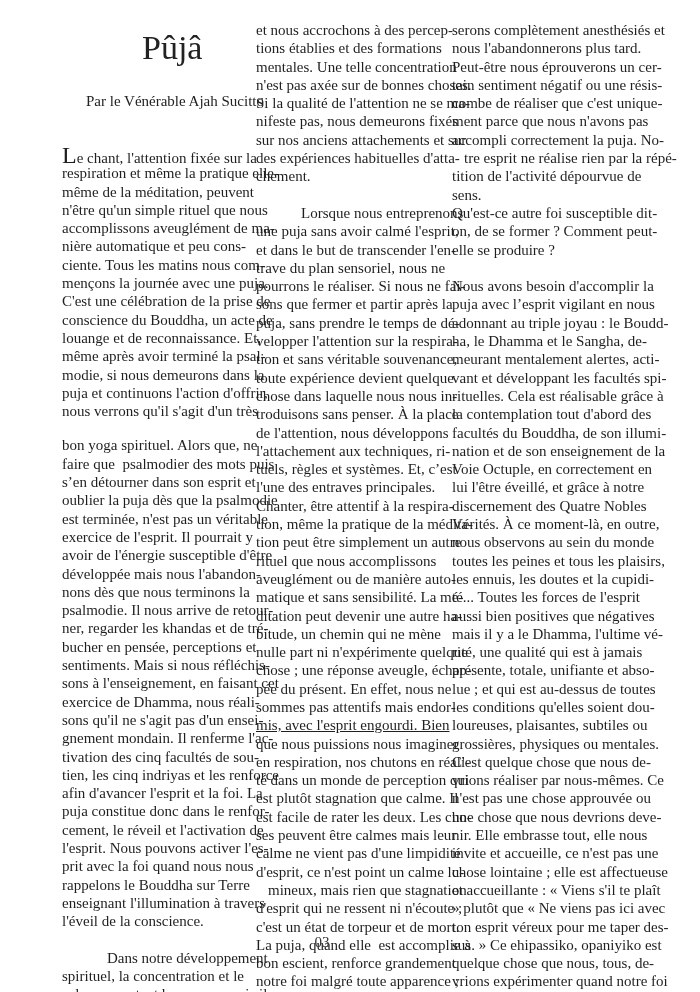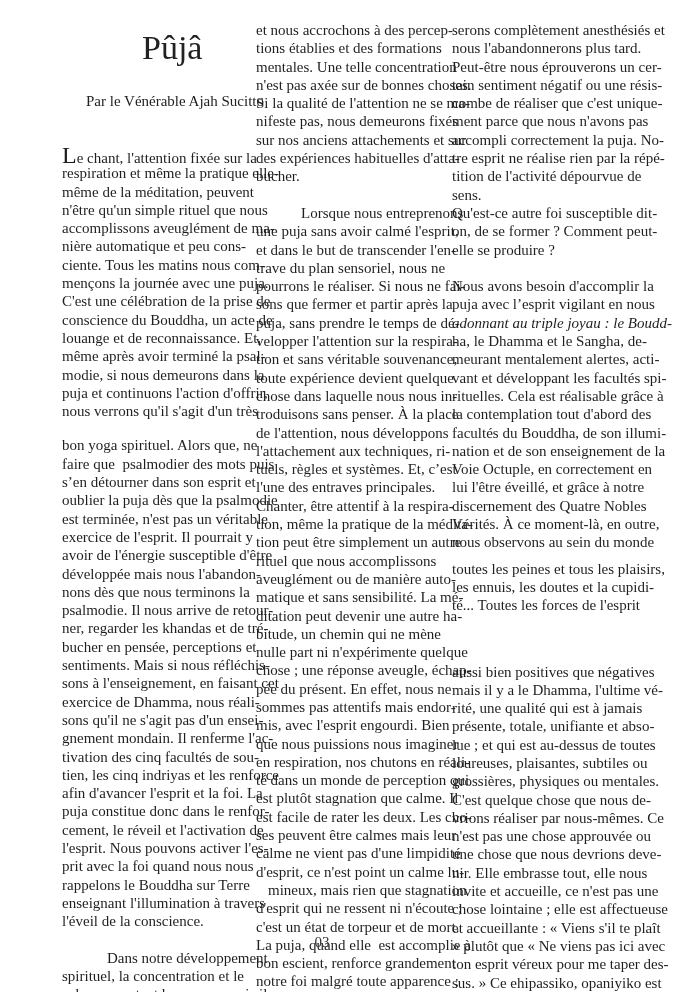--- a/index.html
+++ b/index.html
@@ -73,21 +73,21 @@
     </div>
   <div id="col2" class="col">
       <span class="ln" style="white-space: pre;">et nous accrochons à des percep-</span>
       <span class="ln" style="white-space: pre;">tions établies et des formations</span>
       <span class="ln" style="white-space: pre;">mentales. Une telle concentration</span>
       <span class="ln" style="white-space: pre;">n'est pas axée sur de bonnes choses.</span>
       <span class="ln" style="white-space: pre;">Si la qualité de l'attention ne se ma-</span>
       <span class="ln" style="white-space: pre;">nifeste pas, nous demeurons fixés</span>
       <span class="ln" style="white-space: pre;">sur nos anciens attachements et sur</span>
       <span class="ln" style="white-space: pre;">des expériences habituelles d'atta-</span>
-      <span class="ln" style="white-space: pre;">bucher.</span>
+      <span class="ln" style="white-space: pre;">chement.</span>
       <span class="ln" style="white-space: pre;">&nbsp;</span>
       <span class="ln" style="white-space: pre;">            Lorsque nous entreprenons</span>
       <span class="ln" style="white-space: pre;">une puja sans avoir calmé l'esprit,</span>
       <span class="ln" style="white-space: pre;">et dans le but de transcender l'en-</span>
       <span class="ln" style="white-space: pre;">trave du plan sensoriel, nous ne</span>
       <span class="ln" style="white-space: pre;">pourrons le réaliser. Si nous ne fai-</span>
       <span class="ln" style="white-space: pre;">sons que fermer et partir après la</span>
       <span class="ln" style="white-space: pre;">puja, sans prendre le temps de dé-</span>
       <span class="ln" style="white-space: pre;">velopper l'attention sur la respira-</span>
       <span class="ln" style="white-space: pre;">tion et sans véritable souvenance,</span>
@@ -103,21 +103,21 @@
       <span class="ln" style="white-space: pre;">tion peut être simplement un autre</span>
       <span class="ln" style="white-space: pre;">rituel que nous accomplissons</span>
       <span class="ln" style="white-space: pre;">aveuglément ou de manière auto-</span>
       <span class="ln" style="white-space: pre;">matique et sans sensibilité. La mé-</span>
       <span class="ln" style="white-space: pre;">ditation peut devenir une autre ha-</span>
       <span class="ln" style="white-space: pre;">bitude, un chemin qui ne mène</span>
       <span class="ln" style="white-space: pre;">nulle part ni n'expérimente quelque</span>
       <span class="ln" style="white-space: pre;">chose ; une réponse aveugle, échap-</span>
       <span class="ln" style="white-space: pre;">pée du présent. En effet, nous ne</span>
       <span class="ln" style="white-space: pre;">sommes pas attentifs mais endor-</span>
-      <span class="ln" style="white-space: pre;">mis, avec l'esprit engourdi. Bien</span>
+      <span class="ln" style="white-space: pre; text-decoration: underline;">mis, avec l'esprit engourdi. Bien</span>
       <span class="ln" style="white-space: pre;">que nous puissions nous imaginer</span>
       <span class="ln" style="white-space: pre;">en respiration, nos chutons en réali-</span>
       <span class="ln" style="white-space: pre;">té dans un monde de perception qui</span>
       <span class="ln" style="white-space: pre;">est plutôt stagnation que calme. Il</span>
       <span class="ln" style="white-space: pre;">est facile de rater les deux. Les cho-</span>
       <span class="ln" style="white-space: pre;">ses peuvent être calmes mais leur</span>
       <span class="ln" style="white-space: pre;">calme ne vient pas d'une limpidité</span>
       <span class="ln" style="white-space: pre;">d'esprit, ce n'est point un calme lu-</span>
       <span class="ln" style="white-space: pre; margin-left: 12px;">mineux, mais rien que stagnation</span>
       <span class="ln" style="white-space: pre;">d'esprit qui ne ressent ni n'écoute ;</span>
@@ -128,50 +128,51 @@
       <span class="ln" style="white-space: pre;">c'est un geste extérieur automati-</span>
     </div>
   <div id="col3" class="col">
       <span class="ln" style="white-space: pre;">serons complètement anesthésiés et</span>
       <span class="ln" style="white-space: pre;">nous l'abandonnerons plus tard.</span>
       <span class="ln" style="white-space: pre;">Peut-être nous éprouverons un cer-</span>
       <span class="ln" style="white-space: pre;">tain sentiment négatif ou une résis-</span>
       <span class="ln" style="white-space: pre;">combe de réaliser que c'est unique-</span>
       <span class="ln" style="white-space: pre;">ment parce que nous n'avons pas</span>
       <span class="ln" style="white-space: pre;">accompli correctement la puja. No-</span>
-      <span class="ln" style="white-space: pre;">tre esprit ne réalise rien par la répé-</span>
+      <span class="ln" style="white-space: pre; margin-left: 12px;">tre esprit ne réalise rien par la répé-</span>
       <span class="ln" style="white-space: pre;">tition de l'activité dépourvue de</span>
       <span class="ln" style="white-space: pre;">sens.</span>
       <span class="ln" style="white-space: pre;">Qu'est-ce autre foi susceptible dit-</span>
       <span class="ln" style="white-space: pre;">on, de se former ? Comment peut-</span>
       <span class="ln" style="white-space: pre;">elle se produire ?</span>
       <span class="ln" style="white-space: pre;">&nbsp;</span>
       <span class="ln" style="white-space: pre;">Nous avons besoin d'accomplir la</span>
       <span class="ln" style="white-space: pre;">puja avec l’esprit vigilant en nous</span>
-      <span class="ln" style="white-space: pre; font-style: italic;">adonnant au triple joyau : le Boudd-</span>
+      <span class="ln" style="white-space: pre;">adonnant au triple joyau : le Boudd-</span>
       <span class="ln" style="white-space: pre;">ha, le Dhamma et le Sangha, de-</span>
       <span class="ln" style="white-space: pre;">meurant mentalement alertes, acti-</span>
       <span class="ln" style="white-space: pre;">vant et développant les facultés spi-</span>
       <span class="ln" style="white-space: pre;">rituelles. Cela est réalisable grâce à</span>
       <span class="ln" style="white-space: pre;">la contemplation tout d'abord des</span>
       <span class="ln" style="white-space: pre;">facultés du Bouddha, de son illumi-</span>
       <span class="ln" style="white-space: pre;">nation et de son enseignement de la</span>
       <span class="ln" style="white-space: pre;">Voie Octuple, en correctement en</span>
       <span class="ln" style="white-space: pre;">lui l'être éveillé, et grâce à notre</span>
       <span class="ln" style="white-space: pre;">discernement des Quatre Nobles</span>
       <span class="ln" style="white-space: pre;">Vérités. À ce moment-là, en outre,</span>
       <span class="ln" style="white-space: pre;">nous observons au sein du monde</span>
-      <span class="ln" style="white-space: pre; margin-top: 8px;">toutes les peines et tous les plaisirs,</span>
+      <span class="ln" style="white-space: pre;">toutes les peines et tous les plaisirs,</span>
       <span class="ln" style="white-space: pre;">les ennuis, les doutes et la cupidi-</span>
       <span class="ln" style="white-space: pre;">té... Toutes les forces de l'esprit</span>
-      <span class="ln" style="white-space: pre; margin-top: 48px;">aussi bien positives que négatives</span>
+      <span class="ln" style="white-space: pre;">aussi bien positives que négatives</span>
       <span class="ln" style="white-space: pre;">mais il y a le Dhamma, l'ultime vé-</span>
       <span class="ln" style="white-space: pre;">rité, une qualité qui est à jamais</span>
       <span class="ln" style="white-space: pre;">présente, totale, unifiante et abso-</span>
       <span class="ln" style="white-space: pre;">lue ; et qui est au-dessus de toutes</span>
+      <span class="ln" style="white-space: pre;">les conditions qu'elles soient dou-</span>
       <span class="ln" style="white-space: pre;">loureuses, plaisantes, subtiles ou</span>
       <span class="ln" style="white-space: pre;">grossières, physiques ou mentales.</span>
       <span class="ln" style="white-space: pre;">C'est quelque chose que nous de-</span>
       <span class="ln" style="white-space: pre;">vrions réaliser par nous-mêmes. Ce</span>
       <span class="ln" style="white-space: pre;">n'est pas une chose approuvée ou</span>
       <span class="ln" style="white-space: pre;">une chose que nous devrions deve-</span>
       <span class="ln" style="white-space: pre;">nir. Elle embrasse tout, elle nous</span>
       <span class="ln" style="white-space: pre;">invite et accueille, ce n'est pas une</span>
       <span class="ln" style="white-space: pre;">chose lointaine ; elle est affectueuse</span>
       <span class="ln" style="white-space: pre;">et accueillante : « Viens s'il te plaît</span>

